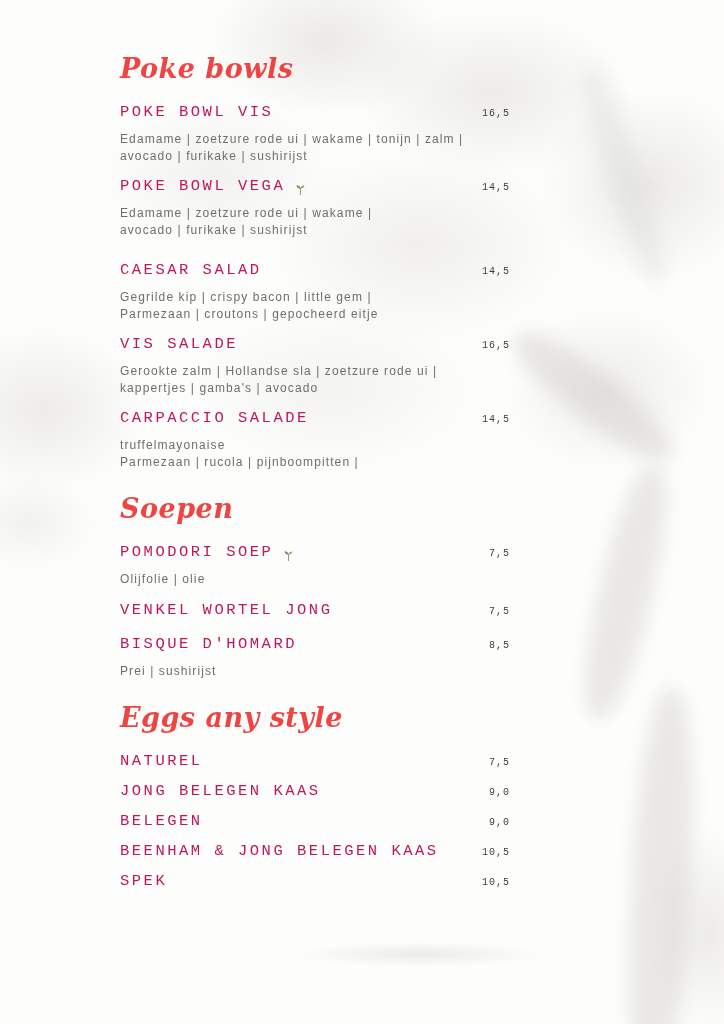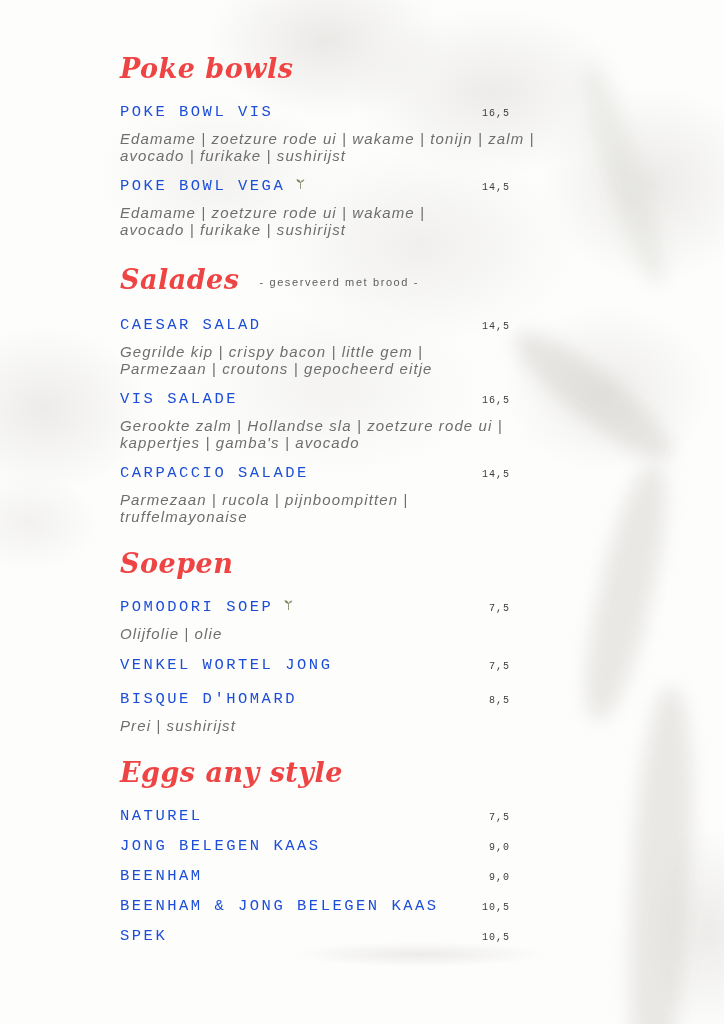--- a/index.html
+++ b/index.html
@@ -48,32 +48,31 @@
   .section-note{
     font-size:11px;color:#5e5e5e;letter-spacing:1.6px;
     white-space:nowrap;padding-top:5px;
   }
 
   .menu-item{margin-bottom:12px;}
   .menu-item.no-desc{margin-bottom:8px;}
   .item-line{display:flex;justify-content:space-between;align-items:baseline;line-height:20px;}
   .item-name{
     font-family:"Liberation Mono","DejaVu Sans Mono",monospace;
-    font-size:15.5px;letter-spacing:2.5px;color:#1d4ed8;
-    white-space:nowrap;display:inline-flex;align-items:flex-start;gap:9px;
+    font-size:15.5px;letter-spacing:2.5px;color:#be185d;
+    white-space:nowrap;display:inline-flex;align-items:flex-end;gap:9px;
   }
   .item-price{
     font-family:"Liberation Mono","DejaVu Sans Mono",monospace;
     font-size:10px;letter-spacing:1px;color:#3d3d3d;white-space:nowrap;
   }
   .item-desc{margin-top:7px;}
   .desc-line{
-    font-size:15px;color:#6e6e6e;letter-spacing:1.1px;line-height:16.5px;
+    font-size:12px;color:#6e6e6e;letter-spacing:1.1px;line-height:16.5px;
     white-space:nowrap;
-    font-style:italic;
   }
   .leaf-icon{display:inline-flex;transform:translateY(1px);}
   .leaf-icon svg{display:block;}
 </style>
 </head>
 <body>
 
 <div class="page">
 
   <div class="bg">
@@ -116,24 +115,20 @@
               </span>
               <span class="item-price">14,5</span>
             </div>
             <div class="item-desc">
               <div class="desc-line">Edamame | zoetzure rode ui | wakame |</div>
               <div class="desc-line">avocado | furikake | sushirijst</div>
             </div>
           </div>
         </section>
         <section class="menu-section">
-          <div class="section-header">
-            <h2 class="section-title">Salades</h2>
-            <span class="section-note">- geserveerd met brood -</span>
-          </div>
           <div class="menu-item">
             <div class="item-line">
               <span class="item-name">
                 <span>CAESAR SALAD</span>
               </span>
               <span class="item-price">14,5</span>
             </div>
             <div class="item-desc">
               <div class="desc-line">Gegrilde kip | crispy bacon | little gem |</div>
               <div class="desc-line">Parmezaan | croutons | gepocheerd eitje</div>
@@ -152,22 +147,22 @@
             </div>
           </div>
           <div class="menu-item">
             <div class="item-line">
               <span class="item-name">
                 <span>CARPACCIO SALADE</span>
               </span>
               <span class="item-price">14,5</span>
             </div>
             <div class="item-desc">
+              <div class="desc-line">truffelmayonaise</div>
               <div class="desc-line">Parmezaan | rucola | pijnboompitten |</div>
-              <div class="desc-line">truffelmayonaise</div>
             </div>
           </div>
         </section>
         <section class="menu-section">
           <div class="section-header">
             <h2 class="section-title">Soepen</h2>
           </div>
           <div class="menu-item">
             <div class="item-line">
               <span class="item-name">
@@ -222,21 +217,21 @@
             <div class="item-line">
               <span class="item-name">
                 <span>JONG BELEGEN KAAS</span>
               </span>
               <span class="item-price">9,0</span>
             </div>
           </div>
           <div class="menu-item no-desc">
             <div class="item-line">
               <span class="item-name">
-                <span>BEENHAM</span>
+                <span>BELEGEN</span>
               </span>
               <span class="item-price">9,0</span>
             </div>
           </div>
           <div class="menu-item no-desc">
             <div class="item-line">
               <span class="item-name">
                 <span>BEENHAM &amp; JONG BELEGEN KAAS</span>
               </span>
               <span class="item-price">10,5</span>

